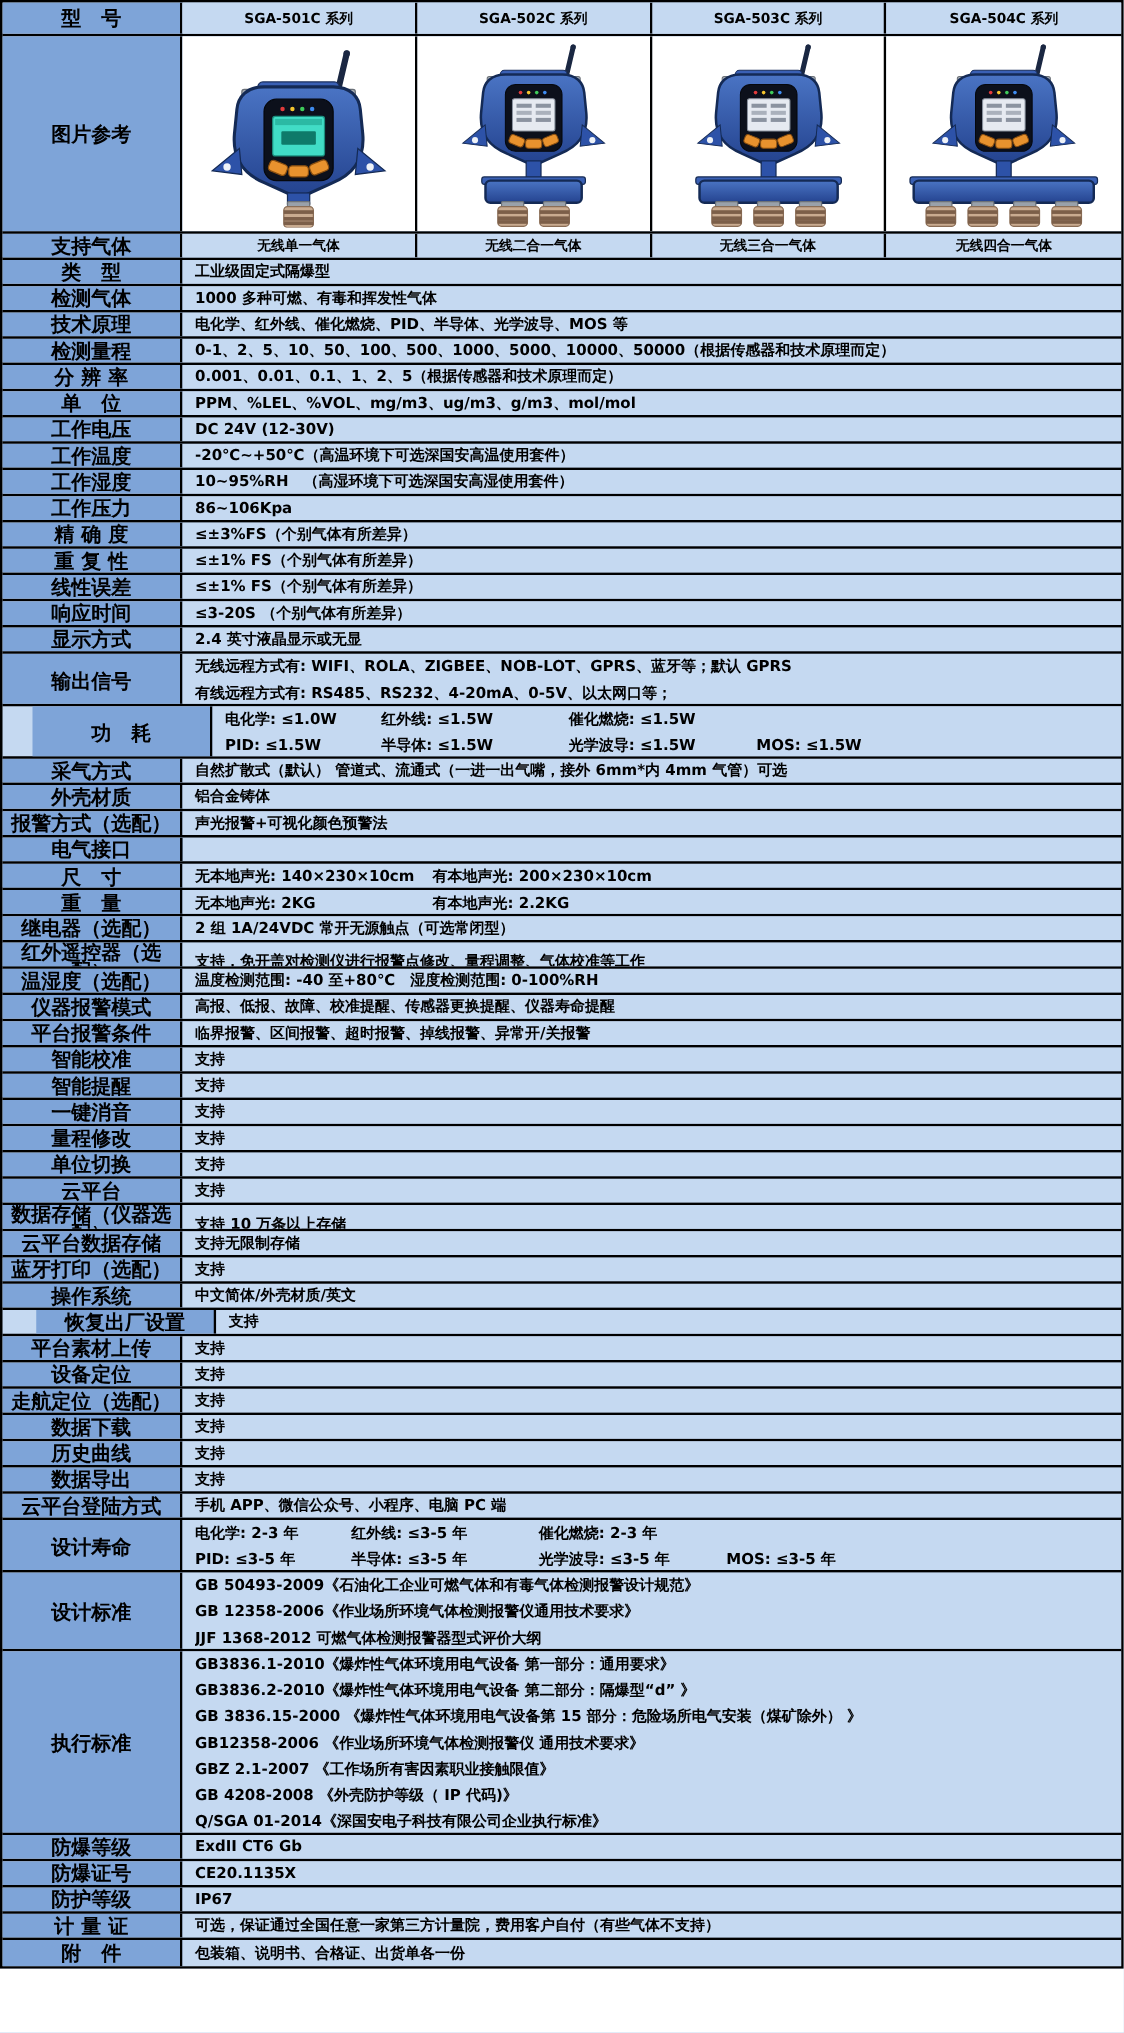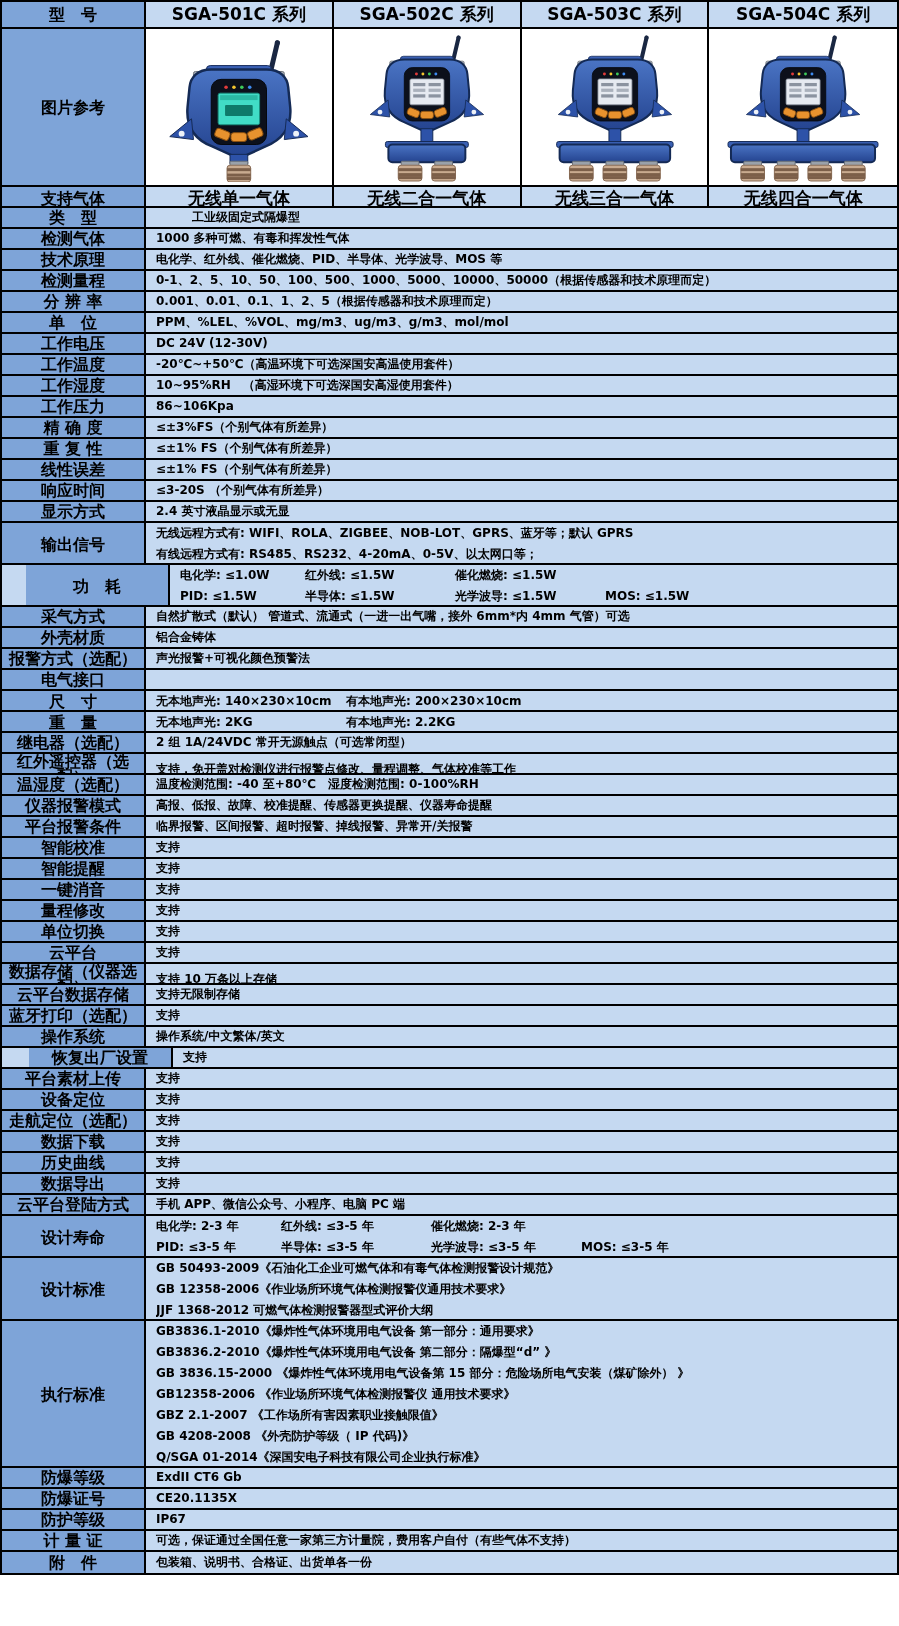--- a/index.html
+++ b/index.html
@@ -6,21 +6,21 @@
   body{width:899px;font-family:"DejaVu Sans","Liberation Sans",sans-serif;color:#000;}
   .table{width:899px;border:2px solid #000;box-sizing:border-box;background:#c5d9f1;}
   .row{display:grid;grid-template-columns:144px 1fr;border-bottom:2px solid #000;box-sizing:border-box;overflow:hidden;}
   .row:last-child{border-bottom:none;}
   .lbl{background:#7ea4d8;border-right:2px solid #000;display:flex;align-items:center;justify-content:center;
        text-align:center;font-weight:bold;font-size:16px;line-height:15px;padding:0 2px;box-sizing:border-box;white-space:pre-wrap;}
   .val{background:#c5d9f1;display:flex;flex-direction:column;justify-content:center;
        font-size:12px;font-weight:bold;padding:0 0 0 10px;box-sizing:border-box;white-space:pre-wrap;}
   .cells4{display:grid;grid-template-columns:repeat(4,1fr);padding:0;}
   .cell{border-right:2px solid #000;display:flex;align-items:center;justify-content:center;
-        background:#c5d9f1;font-weight:bold;font-size:17px;box-sizing:border-box;overflow:hidden;}
+        background:#c5d9f1;font-weight:bold;font-size:11px;box-sizing:border-box;overflow:hidden;}
   .cell:last-child{border-right:none;}
   .imgcell{background:#ffffff;}
   .line{display:flex;align-items:center;height:21px;line-height:21px;overflow:hidden;}
   .seg{display:inline-block;white-space:pre;overflow:visible;}
   .single{line-height:15px;}
   svg{display:block;}
 </style>
 </head>
 <body>
 
@@ -234,21 +234,21 @@
             <rect x="133" y="135" width="24" height="16" rx="3" fill="#c9ab90" stroke="#8a6d56"></rect>
             <rect x="133" y="138" width="24" height="3" fill="#7c5f49"></rect>
             <rect x="133" y="143" width="24" height="3" fill="#7c5f49"></rect>
             <rect x="133" y="146" width="24" height="3" fill="#7c5f49"></rect>
           </svg></div></div>
     </div>
     <div class="row" style="height: 21px;">
       <div class="lbl">支持气体</div>
       <div class="val cells4"><div class="cell">无线单一气体</div><div class="cell">无线二合一气体</div><div class="cell">无线三合一气体</div><div class="cell">无线四合一气体</div></div>
     </div>
-    <div class="row" style="height: 21px; gap: 36px;">
+    <div class="row" style="height: 21px;">
       <div class="lbl">类　型</div>
       <div class="val"><span class="single">工业级固定式隔爆型</span></div>
     </div>
     <div class="row" style="height: 21px;">
       <div class="lbl">检测气体</div>
       <div class="val"><span class="single">1000 多种可燃、有毒和挥发性气体</span></div>
     </div>
     <div class="row" style="height: 21px;">
       <div class="lbl">技术原理</div>
       <div class="val"><span class="single">电化学、红外线、催化燃烧、PID、半导体、光学波导、MOS 等</span></div>
@@ -383,21 +383,21 @@
     <div class="row" style="height: 21px;">
       <div class="lbl">云平台数据存储</div>
       <div class="val"><span class="single">支持无限制存储</span></div>
     </div>
     <div class="row" style="height: 21px;">
       <div class="lbl">蓝牙打印（选配）</div>
       <div class="val"><span class="single">支持</span></div>
     </div>
     <div class="row" style="height: 21px;">
       <div class="lbl">操作系统</div>
-      <div class="val"><span class="single">操作系统/中文繁体/英文</span></div>
+      <div class="val"><span class="single">中文简体/外壳材质/英文</span></div>
     </div>
     <div class="row" style="height: 21px; padding-left: 27px;">
       <div class="lbl">恢复出厂设置</div>
       <div class="val"><span class="single">支持</span></div>
     </div>
     <div class="row" style="height: 21px;">
       <div class="lbl">平台素材上传</div>
       <div class="val"><span class="single">支持</span></div>
     </div>
     <div class="row" style="height: 21px;">

